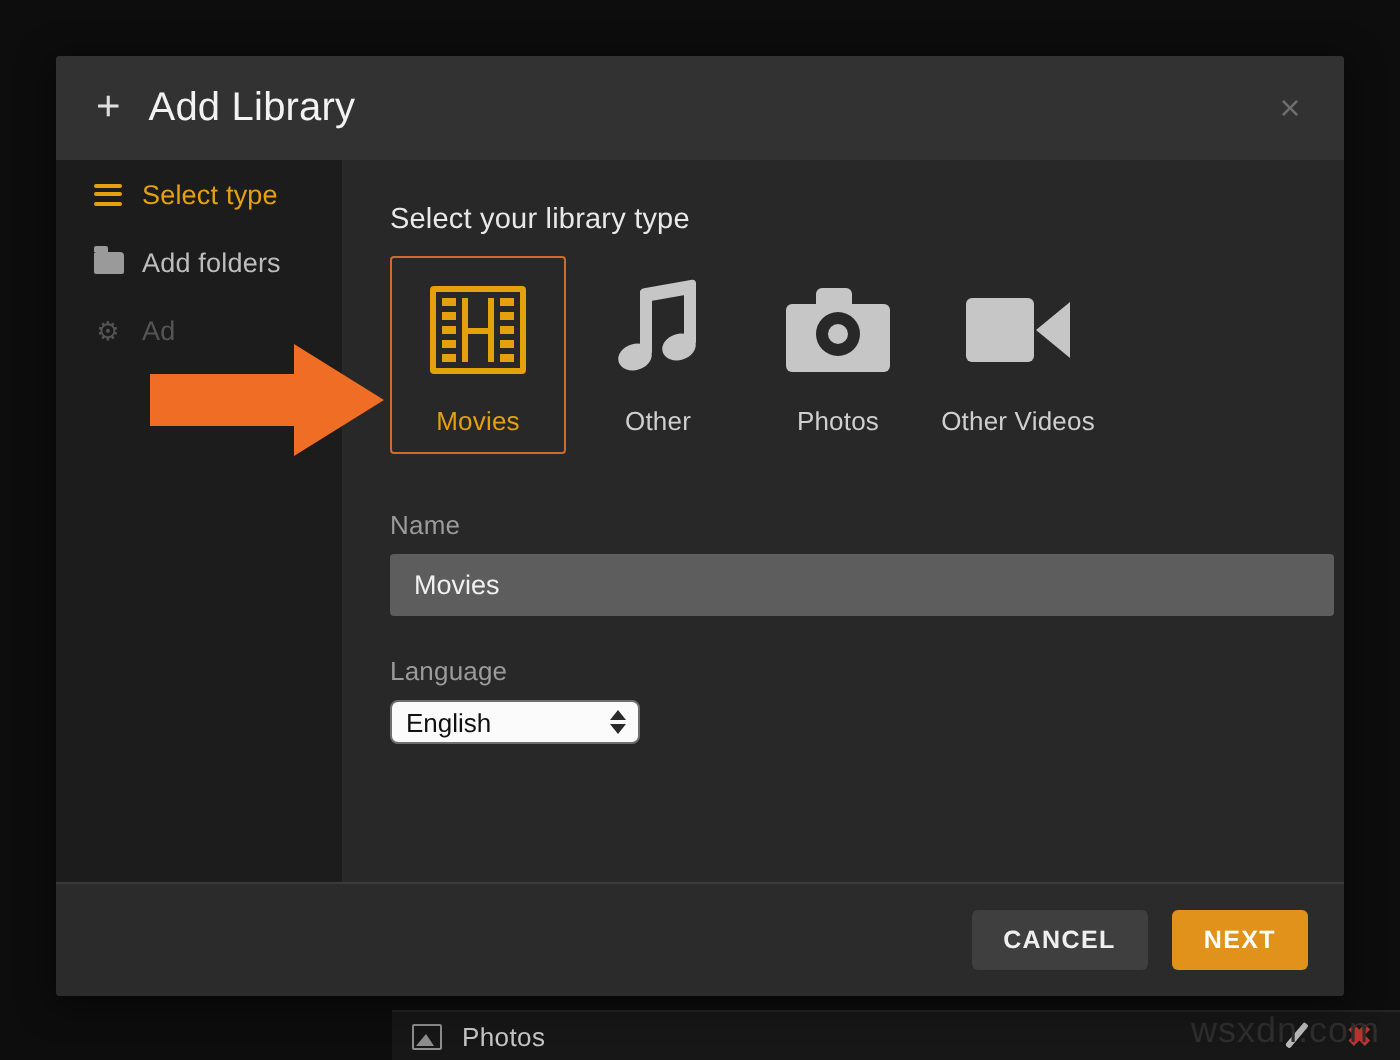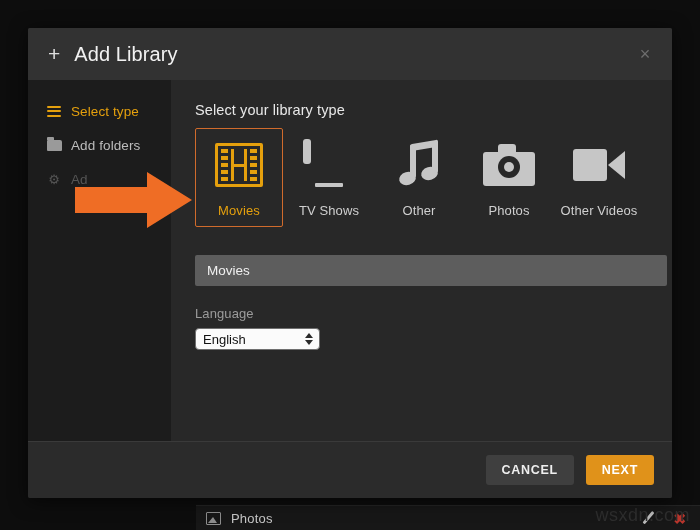--- a/index.html
+++ b/index.html
@@ -150,21 +150,20 @@
     flex: 1;
     display: flex;
     min-height: 0;
   }
 
   
   .sidebar {
     width: 143px;
     flex: none;
     background: #1c1c1c;
-    padding-top: 14px;
   }
   .sidebar-item {
     display: flex;
     align-items: center;
     height: 34px;
     padding: 0 10px 0 18px;
     cursor: pointer;
   }
   .sidebar-item .side-ico {
     width: 16px;
@@ -569,26 +568,20 @@
                     <span></span>
                     <span></span>
                     <span></span>
                     <span></span>
                   </span>
               </span>
             </span>
             <span class="type-label">Movies</span>
           </div>
 
-          <div class="type-card">
-            <span class="type-icon-wrap">
-              <span class="ico-tv"><span class="screen"></span><span class="stand"></span></span>
-            </span>
-            <span class="type-label">TV Shows</span>
-          </div>
 
           <div class="type-card">
             <span class="type-icon-wrap">
               <span class="ico-music">
                 <span class="beam"></span>
                 <span class="stem1"></span>
                   <span class="stem2"></span>
                 <span class="head1"></span>
                   <span class="head2"></span>
               </span>
@@ -613,20 +606,21 @@
                   <span class="box"></span>
                   <span class="tri"></span>
                 </span>
             </span>
             <span class="type-label">Other Videos</span>
           </div>
 
         </div>
 
         <div class="form-block">
+          <div class="field-label">Name</div>
           <input class="name-input" type="text" value="Movies" style="">
         </div>
 
         <div class="lang-block">
           <div class="field-label">Language</div>
           <span class="select-wrap">
             <select class="lang-select">
               <option>English</option>
             </select>
             <span class="select-arrows">

